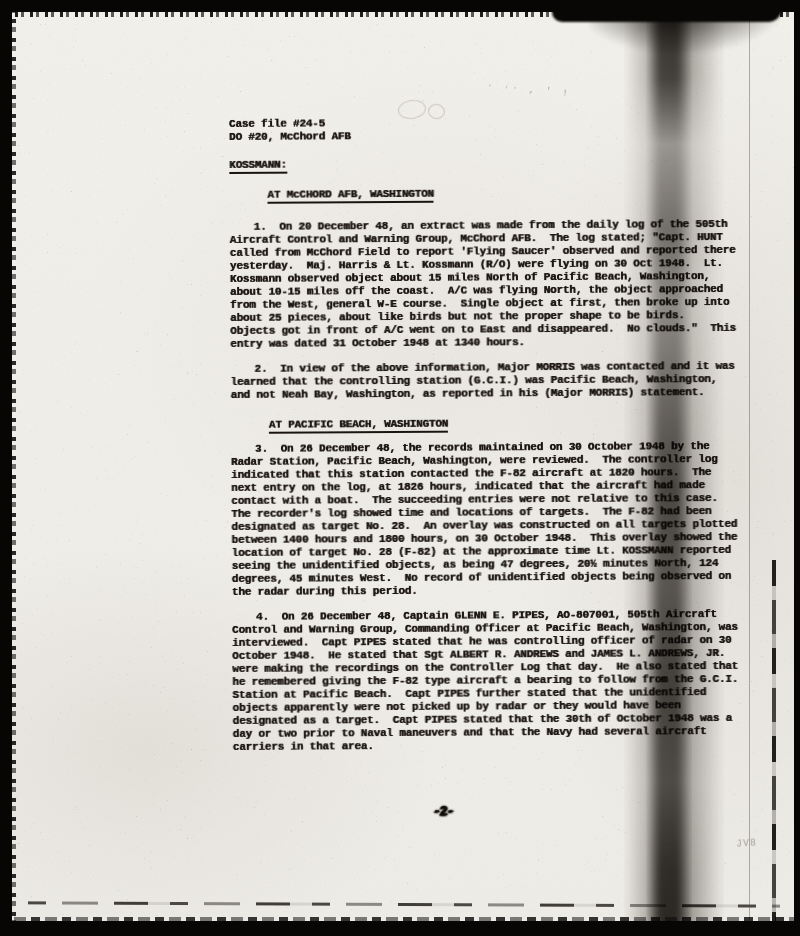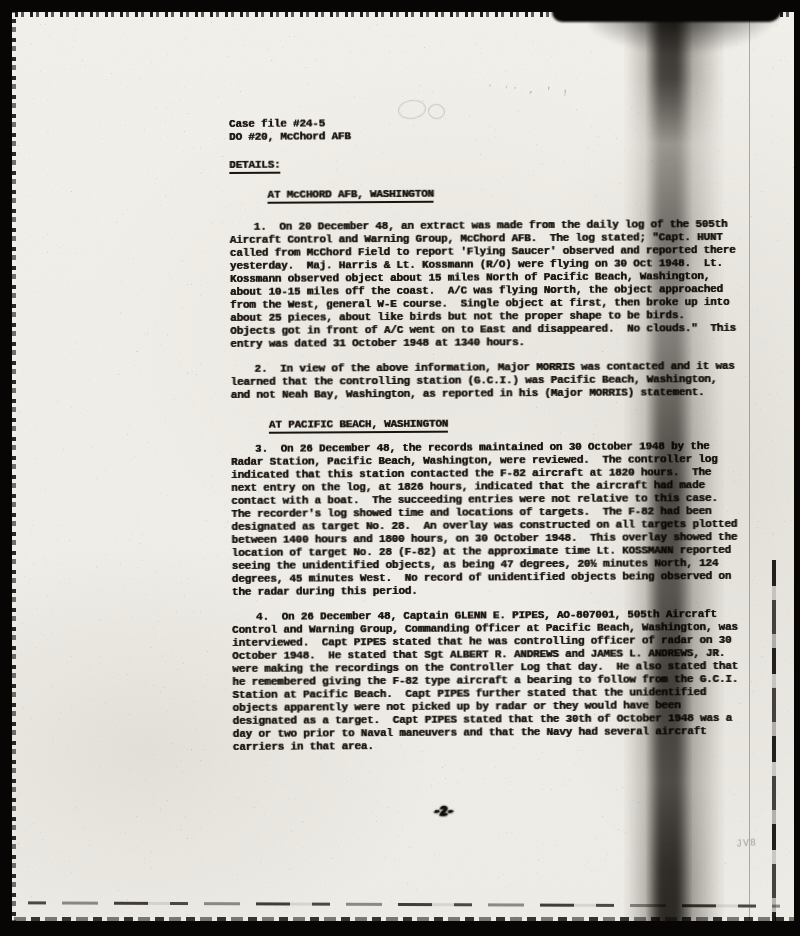--- a/index.html
+++ b/index.html
@@ -145,21 +145,21 @@
 
   <div class="paper"></div>
 
   <div class="stamp-e1"></div>
   <div class="stamp-e2"></div>
   <div class="faint-dots">· ·· , ' !</div>
 
   <div class="text-col">
     <div class="hdr-line">Case file #24-5</div>
     <div class="hdr-line">DO #20, McChord AFB</div>
-    <div><span class="details">DETAILS:</span></div>
+    <div><span class="details">KOSSMANN:</span></div>
     <div><span class="sec-head">AT McCHORD AFB, WASHINGTON</span></div>
     <p class="body-par p1">1.  On 20 December 48, an extract was made from the daily log of the 505th Aircraft Control and Warning Group, McChord AFB.  The log stated; "Capt. HUNT called from McChord Field to report 'Flying Saucer' observed and reported there yesterday.  Maj. Harris &amp; Lt. Kossmann (R/O) were flying on 30 Oct 1948.  Lt. Kossmann observed object about 15 miles North of Pacific Beach, Washington, about 10-15 miles off the coast.  A/C was flying North, the object approached from the West, general W-E course.  Single object at first, then broke up into about 25 pieces, about like birds but not the proper shape to be birds.  Objects got in front of A/C went on to East and disappeared.  No clouds."  This entry was dated 31 October 1948 at 1340 hours.</p>
     <p class="body-par p2">2.  In view of the above information, Major MORRIS was contacted and it was learned that the controlling station (G.C.I.) was Pacific Beach, Washington, and not Neah Bay, Washington, as reported in his (Major MORRIS) statement.</p>
     <div><span class="sec-head second">AT PACIFIC BEACH, WASHINGTON</span></div>
     <p class="body-par p3">3.  On 26 December 48, the records maintained on 30 October 1948 by the Radar Station, Pacific Beach, Washington, were reviewed.  The controller log indicated that this station contacted the F-82 aircraft at 1820 hours.  The next entry on the log, at 1826 hours, indicated that the aircraft had made contact with a boat.  The succeeding entries were not relative to this case.  The recorder's log showed time and locations of targets.  The F-82 had been designated as target No. 28.  An overlay was constructed on all targets plotted between 1400 hours and 1800 hours, on 30 October 1948.  This overlay showed the location of target No. 28 (F-82) at the approximate time Lt. KOSSMANN reported seeing the unidentified objects, as being 47 degrees, 20½ minutes North, 124 degrees, 45 minutes West.  No record of unidentified objects being observed on the radar during this period.</p>
     <p class="body-par p4">4.  On 26 December 48, Captain GLENN E. PIPES, AO-807001, 505th Aircraft Control and Warning Group, Commanding Officer at Pacific Beach, Washington, was interviewed.  Capt PIPES stated that he was controlling officer of radar on 30 October 1948.  He stated that Sgt ALBERT R. ANDREWS and JAMES L. ANDREWS, JR. were making the recordings on the Controller Log that day.  He also stated that he remembered giving the F-82 type aircraft a bearing to follow from the G.C.I. Station at Pacific Beach.  Capt PIPES further stated that the unidentified objects apparently were not picked up by radar or they would have been designated as a target.  Capt PIPES stated that the 30th of October 1948 was a day or two prior to Naval maneuvers and that the Navy had several aircraft carriers in that area.</p>
   </div>
 
   <div class="page-num">-2-</div>
 

